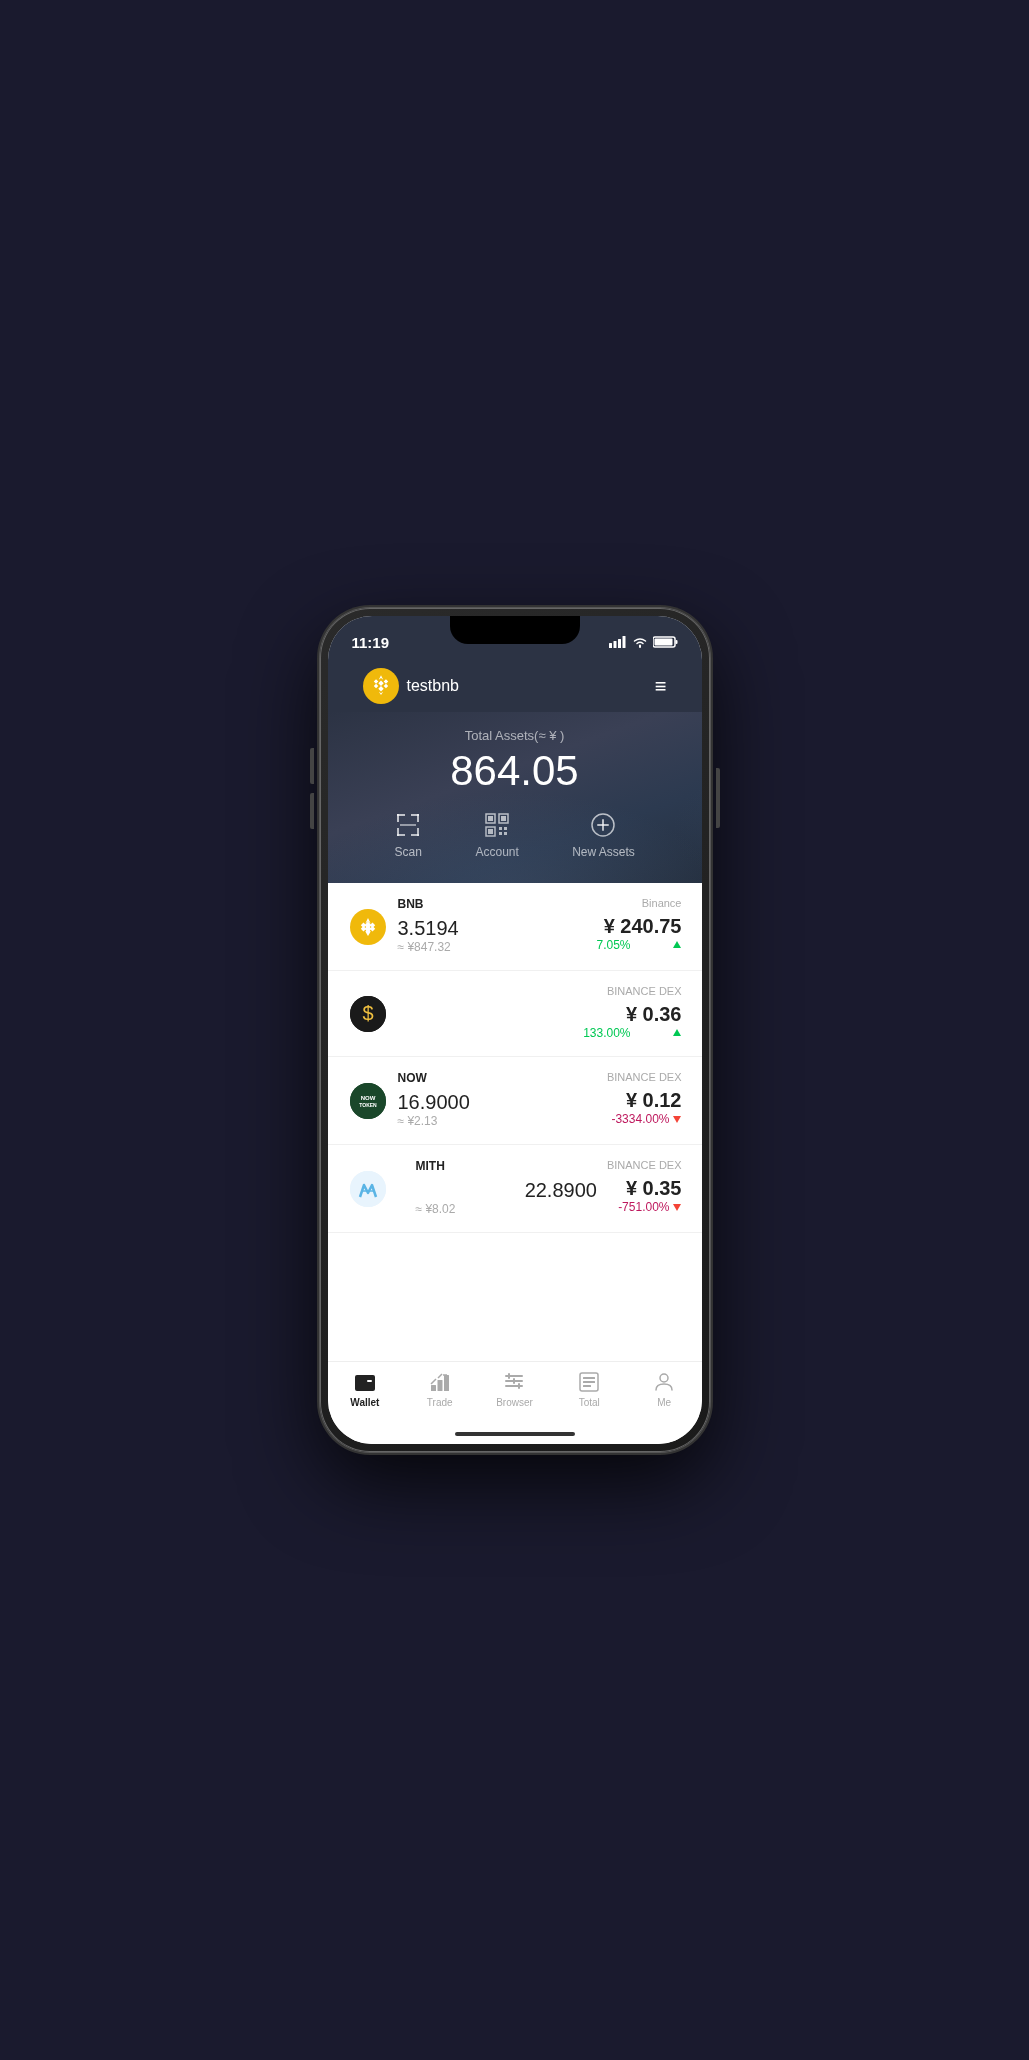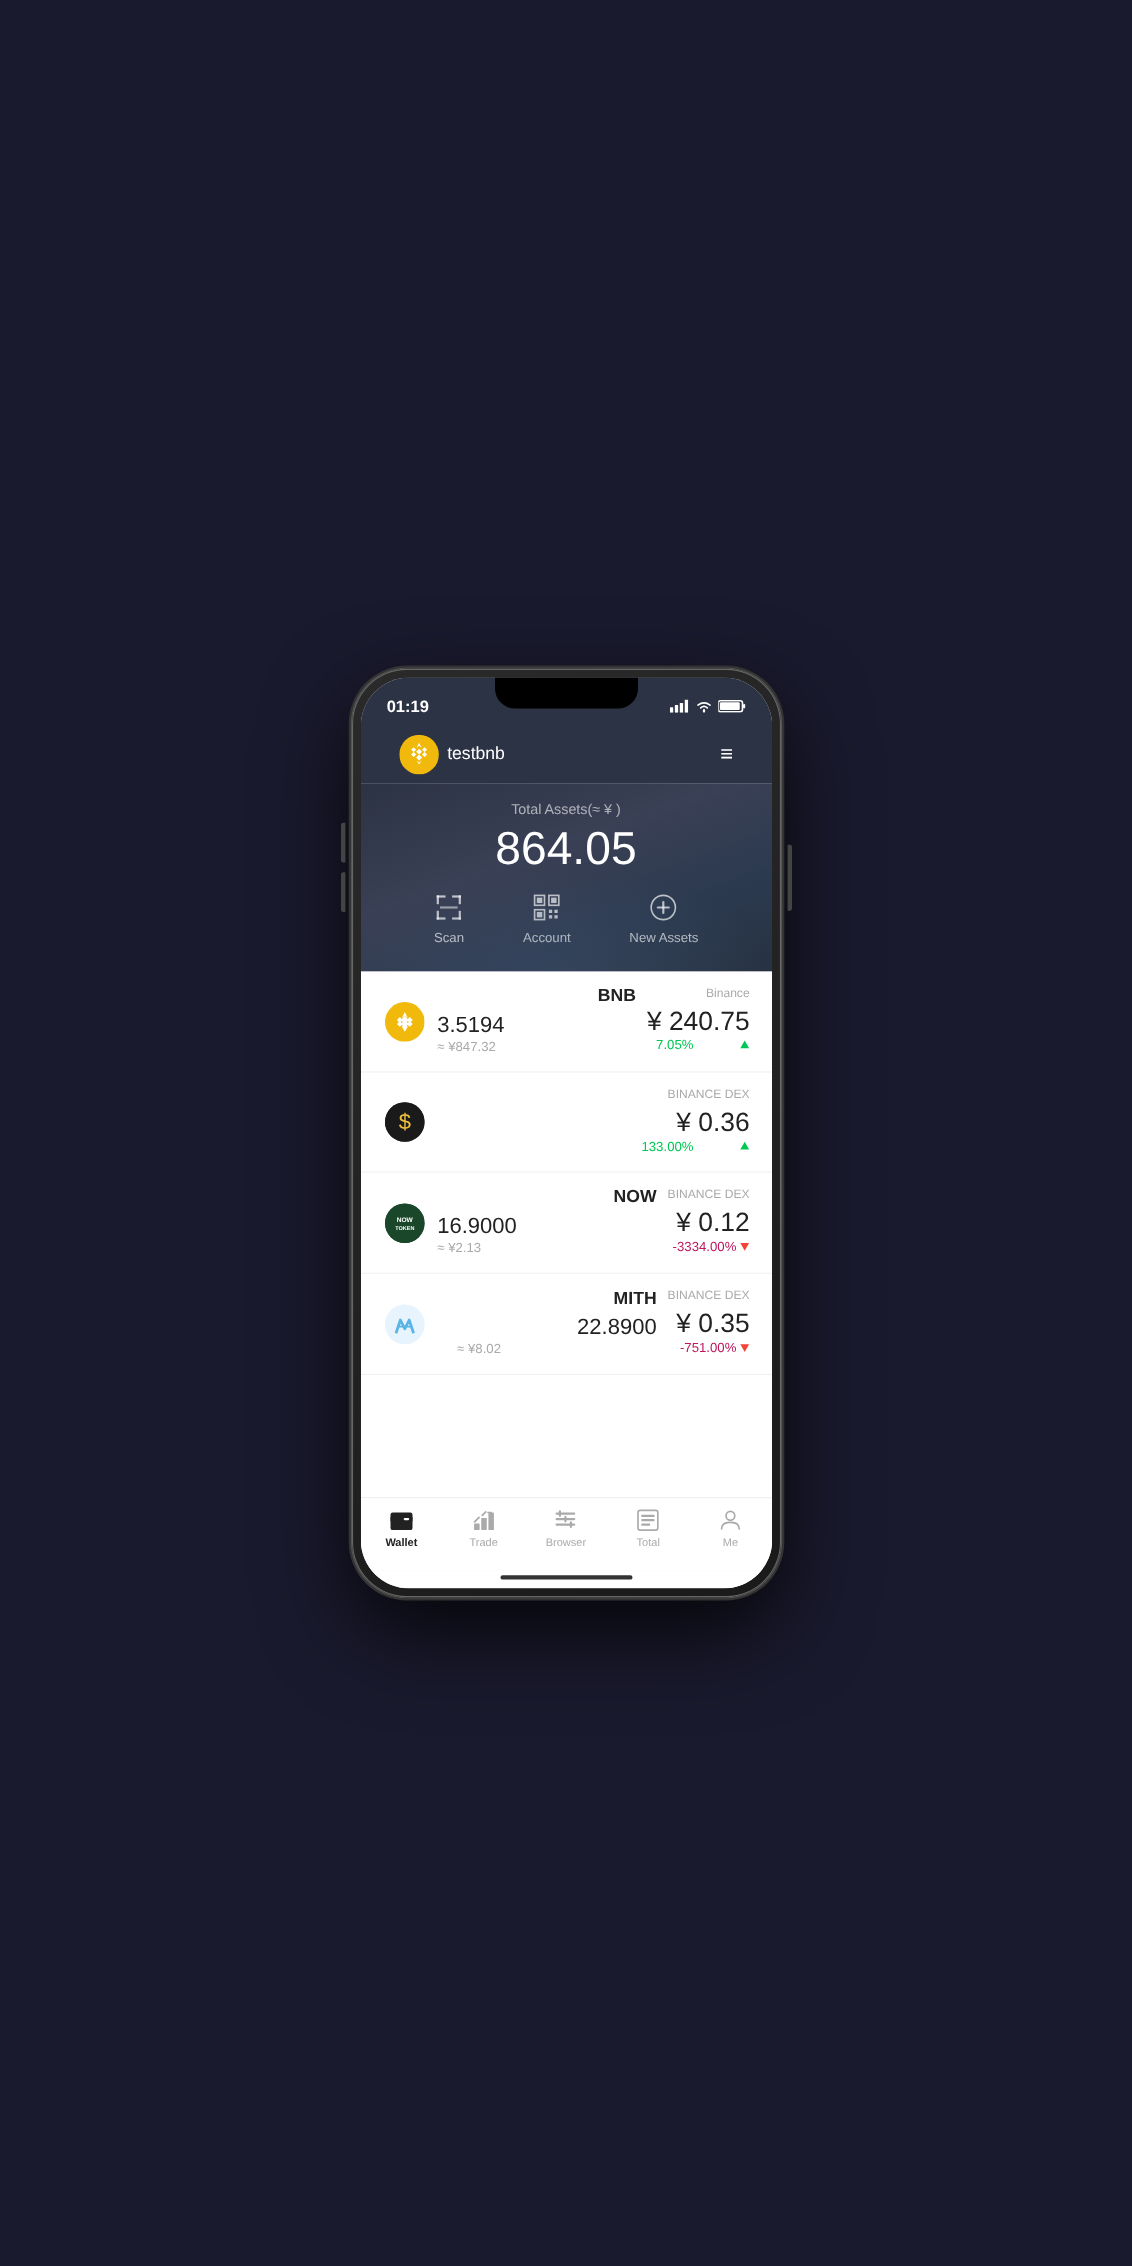--- a/index.html
+++ b/index.html
@@ -156,24 +156,24 @@
       grid-template-rows: auto auto;
       gap: 2px 10px;
     }
     .coin-icon {
       grid-row: 1 / 3;
       display: flex;
       align-items: center;
       justify-content: center;
       align-self: center;
     }
-    .coin-name { font-size: 16px; font-weight: 600; color: #222; text-align: right; }
+    .coin-name { font-size: 12px; font-weight: 600; color: #222; }
     .coin-exchange { font-size: 11px; color: #aaa; text-align: right; }
     .coin-amount { font-size: 20px; font-weight: 400; color: #222; }
-    .coin-price { font-size: 24px; font-weight: 400; color: #222; text-align: right; }
+    .coin-price { font-size: 20px; font-weight: 700; color: #222; text-align: right; }
     .coin-value { font-size: 12px; color: #aaa; }
     .coin-change { font-size: 12px; text-align: right; display: flex; align-items: center; justify-content: flex-end; gap: 2px; }
     .change-up { color: #00c853; gap: 41px; }
     .change-down { color: #be185d; }
     
     .bottom-nav {
       background: white;
       display: flex;
       justify-content: space-around;
       align-items: center;
@@ -257,21 +257,21 @@
 
 <div class="phone-outer">
   <div class="btn-vol-up"></div>
   <div class="btn-vol-down"></div>
   <div class="btn-power"></div>
   <div class="phone-inner">
     <div class="notch"></div>
     <div class="screen">
 
       <div class="status-bar">
-        <div class="status-time">01:19</div>
+        <div class="status-time">11:19</div>
         <div class="status-icons">
 
           <svg width="18" height="12" viewBox="0 0 18 12">
             <rect x="0" y="7" width="3" height="5" fill="white" rx="0.5"></rect>
             <rect x="4.5" y="5" width="3" height="7" fill="white" rx="0.5"></rect>
             <rect x="9" y="3" width="3" height="9" fill="white" rx="0.5"></rect>
             <rect x="13.5" y="0" width="3" height="12" fill="white" rx="0.5"></rect>
           </svg>
 
           <svg width="16" height="12" viewBox="0 0 16 12">

